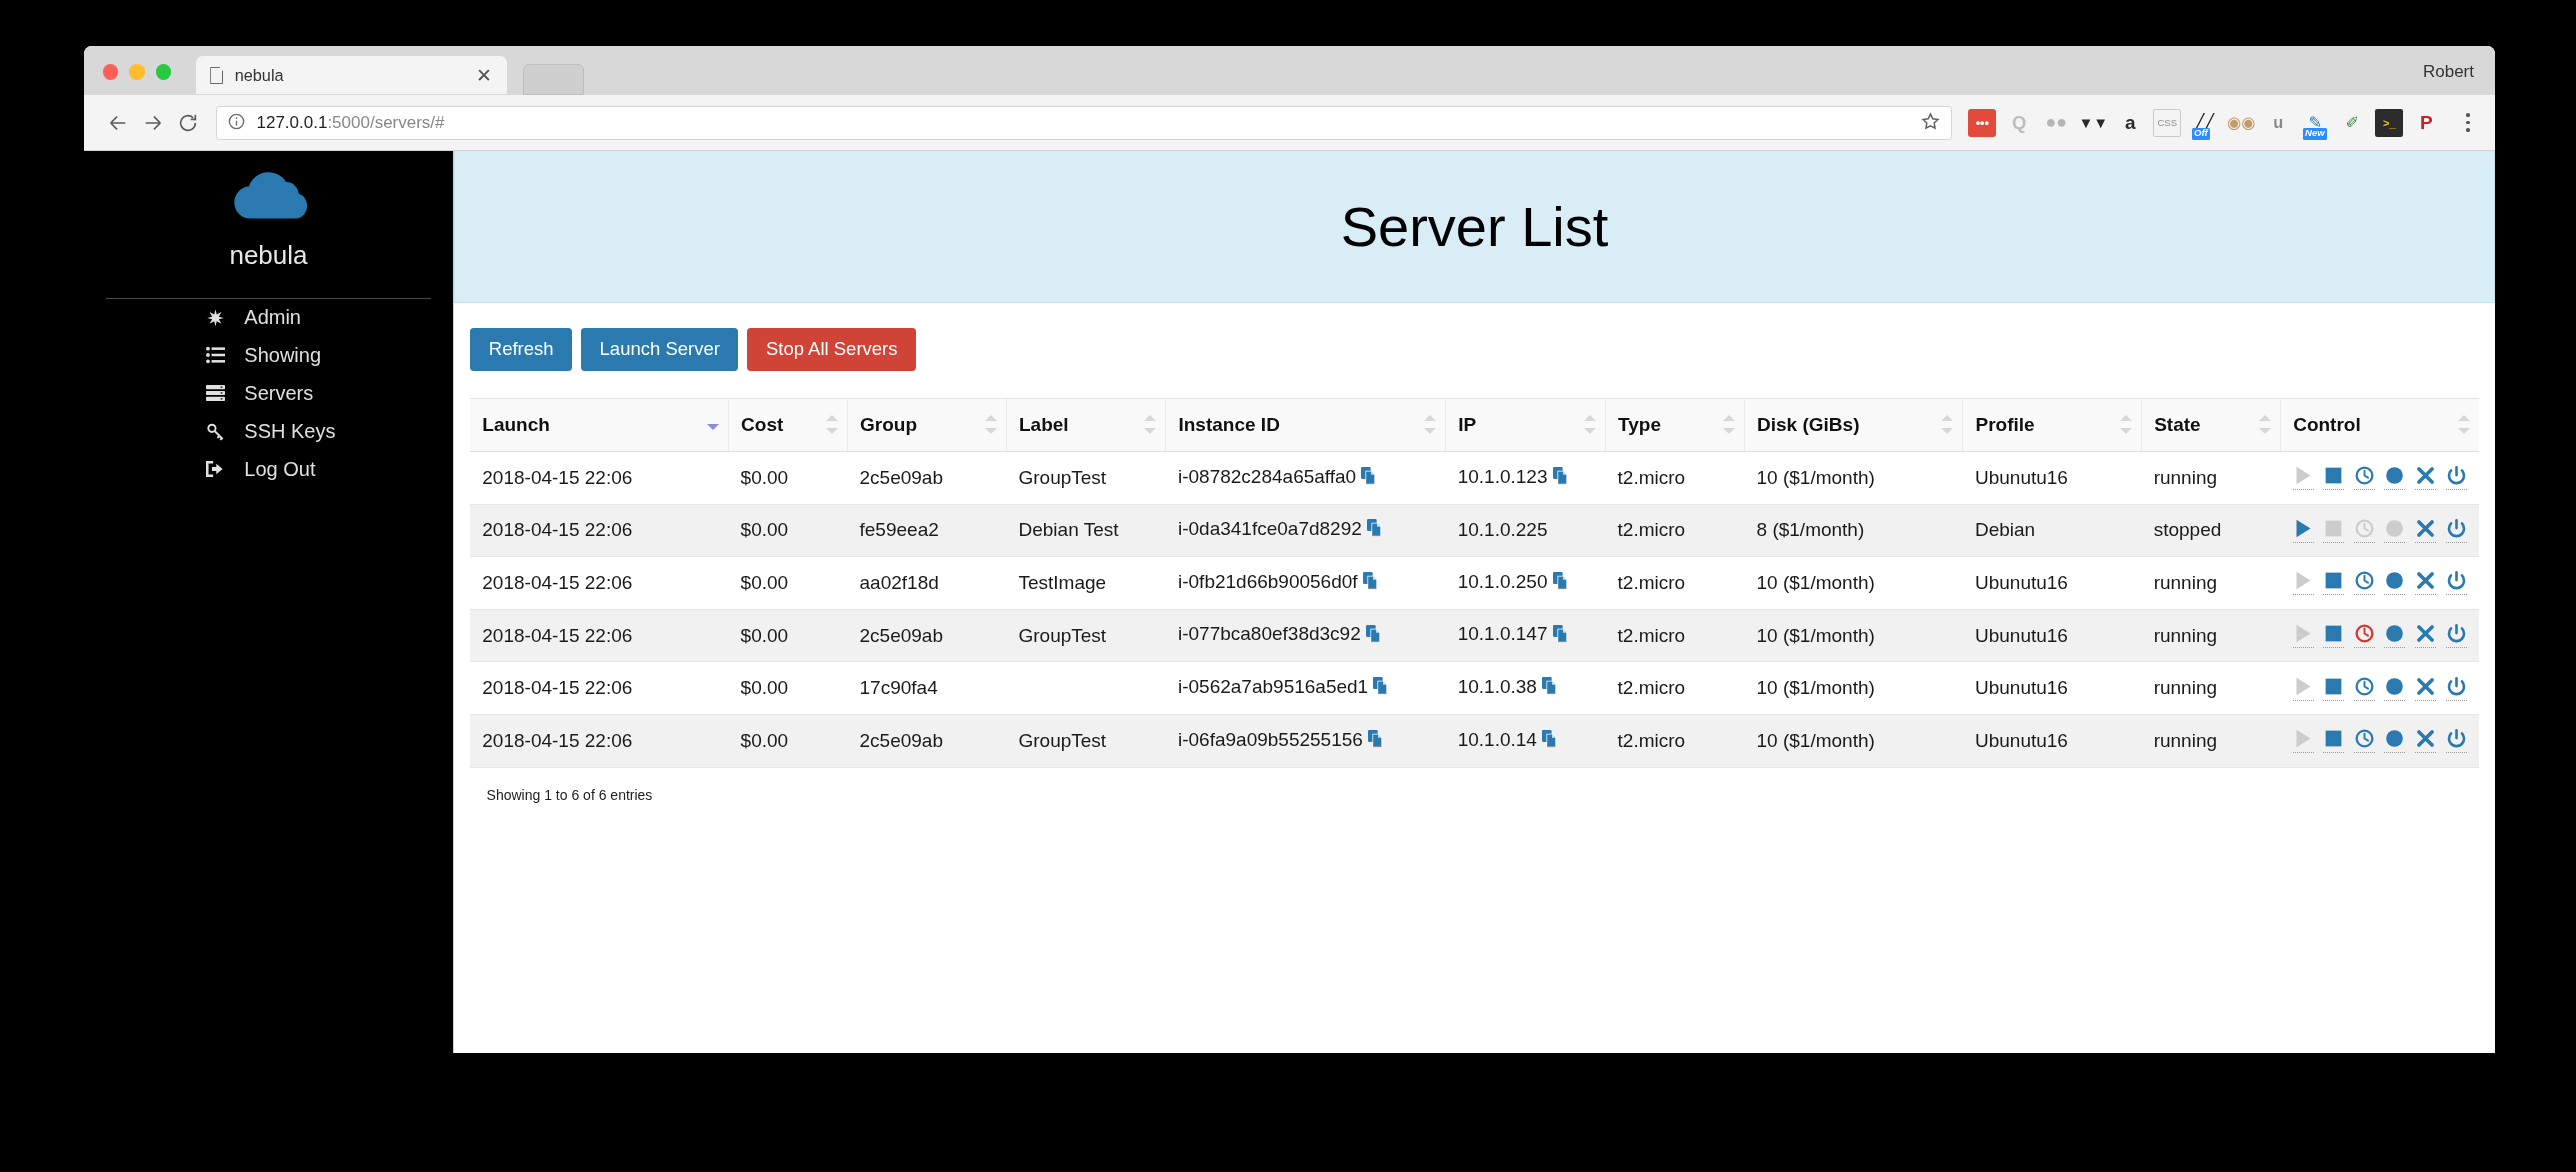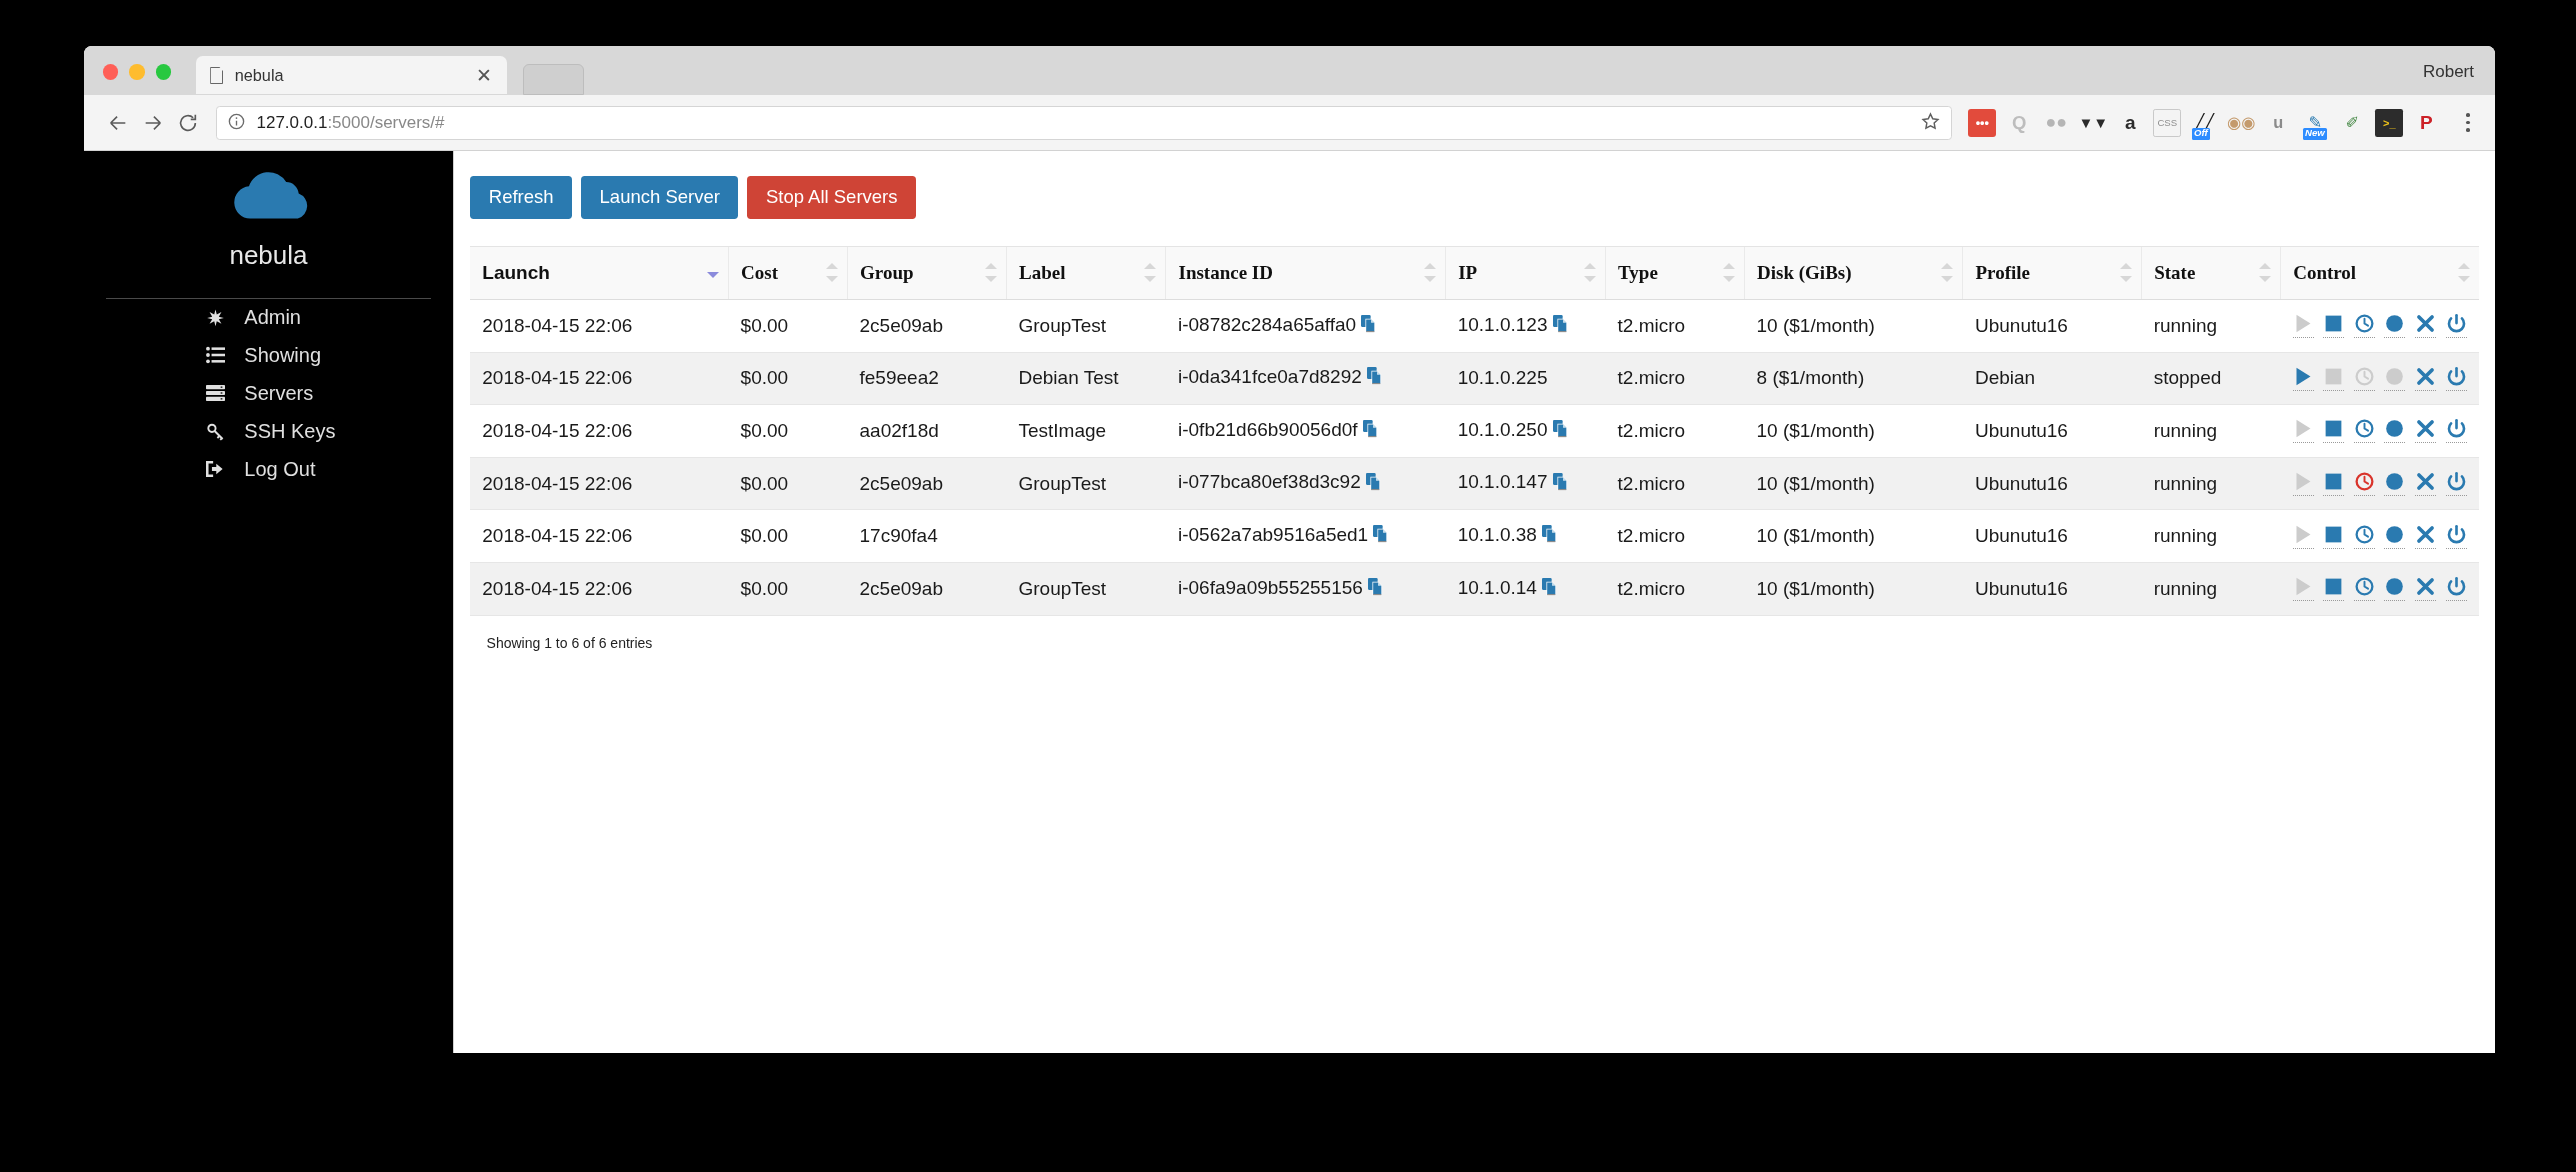--- a/index.html
+++ b/index.html
@@ -186,21 +186,21 @@
     text-align: left;
     font-size: 19px;
     font-weight: bold;
     color: #111;
     padding: 15px 12px 15px 12px;
     border-bottom: 1.5px solid #dddddd;
     border-top: 0.7px solid #e4e4e4;
     position: relative;
     white-space: nowrap;
   }
-  thead th + th { border-left: 0.7px solid #eaeaea; font-family: Liberation Serif, serif; }
+  thead th + th { border-left: 0.7px solid #eaeaea; }
   .sortic {
     position: absolute; right: 9px; top: 50%;
     transform: translateY(-50%);
     width: 12px; height: 22px;
   }
   .sortic .up, .sortic .dn {
     position: absolute; left: 0;
     width: 0; height: 0;
     border-left: 6px solid transparent;
     border-right: 6px solid transparent;
@@ -378,20 +378,23 @@
             </svg>
           </span>
           <span>Log Out</span>
         </div>
 
       </div>
     </div>
 
     <div class="content">
 
+      <div class="jumbotron">
+        <h1>Server List</h1>
+      </div>
 
       <div class="btnrow">
         <button class="btn btn-primary">Refresh</button>
         <button class="btn btn-primary">Launch Server</button>
         <button class="btn btn-danger">Stop All Servers</button>
       </div>
 
       <div class="tblwrap">
         <table>
           <thead>

